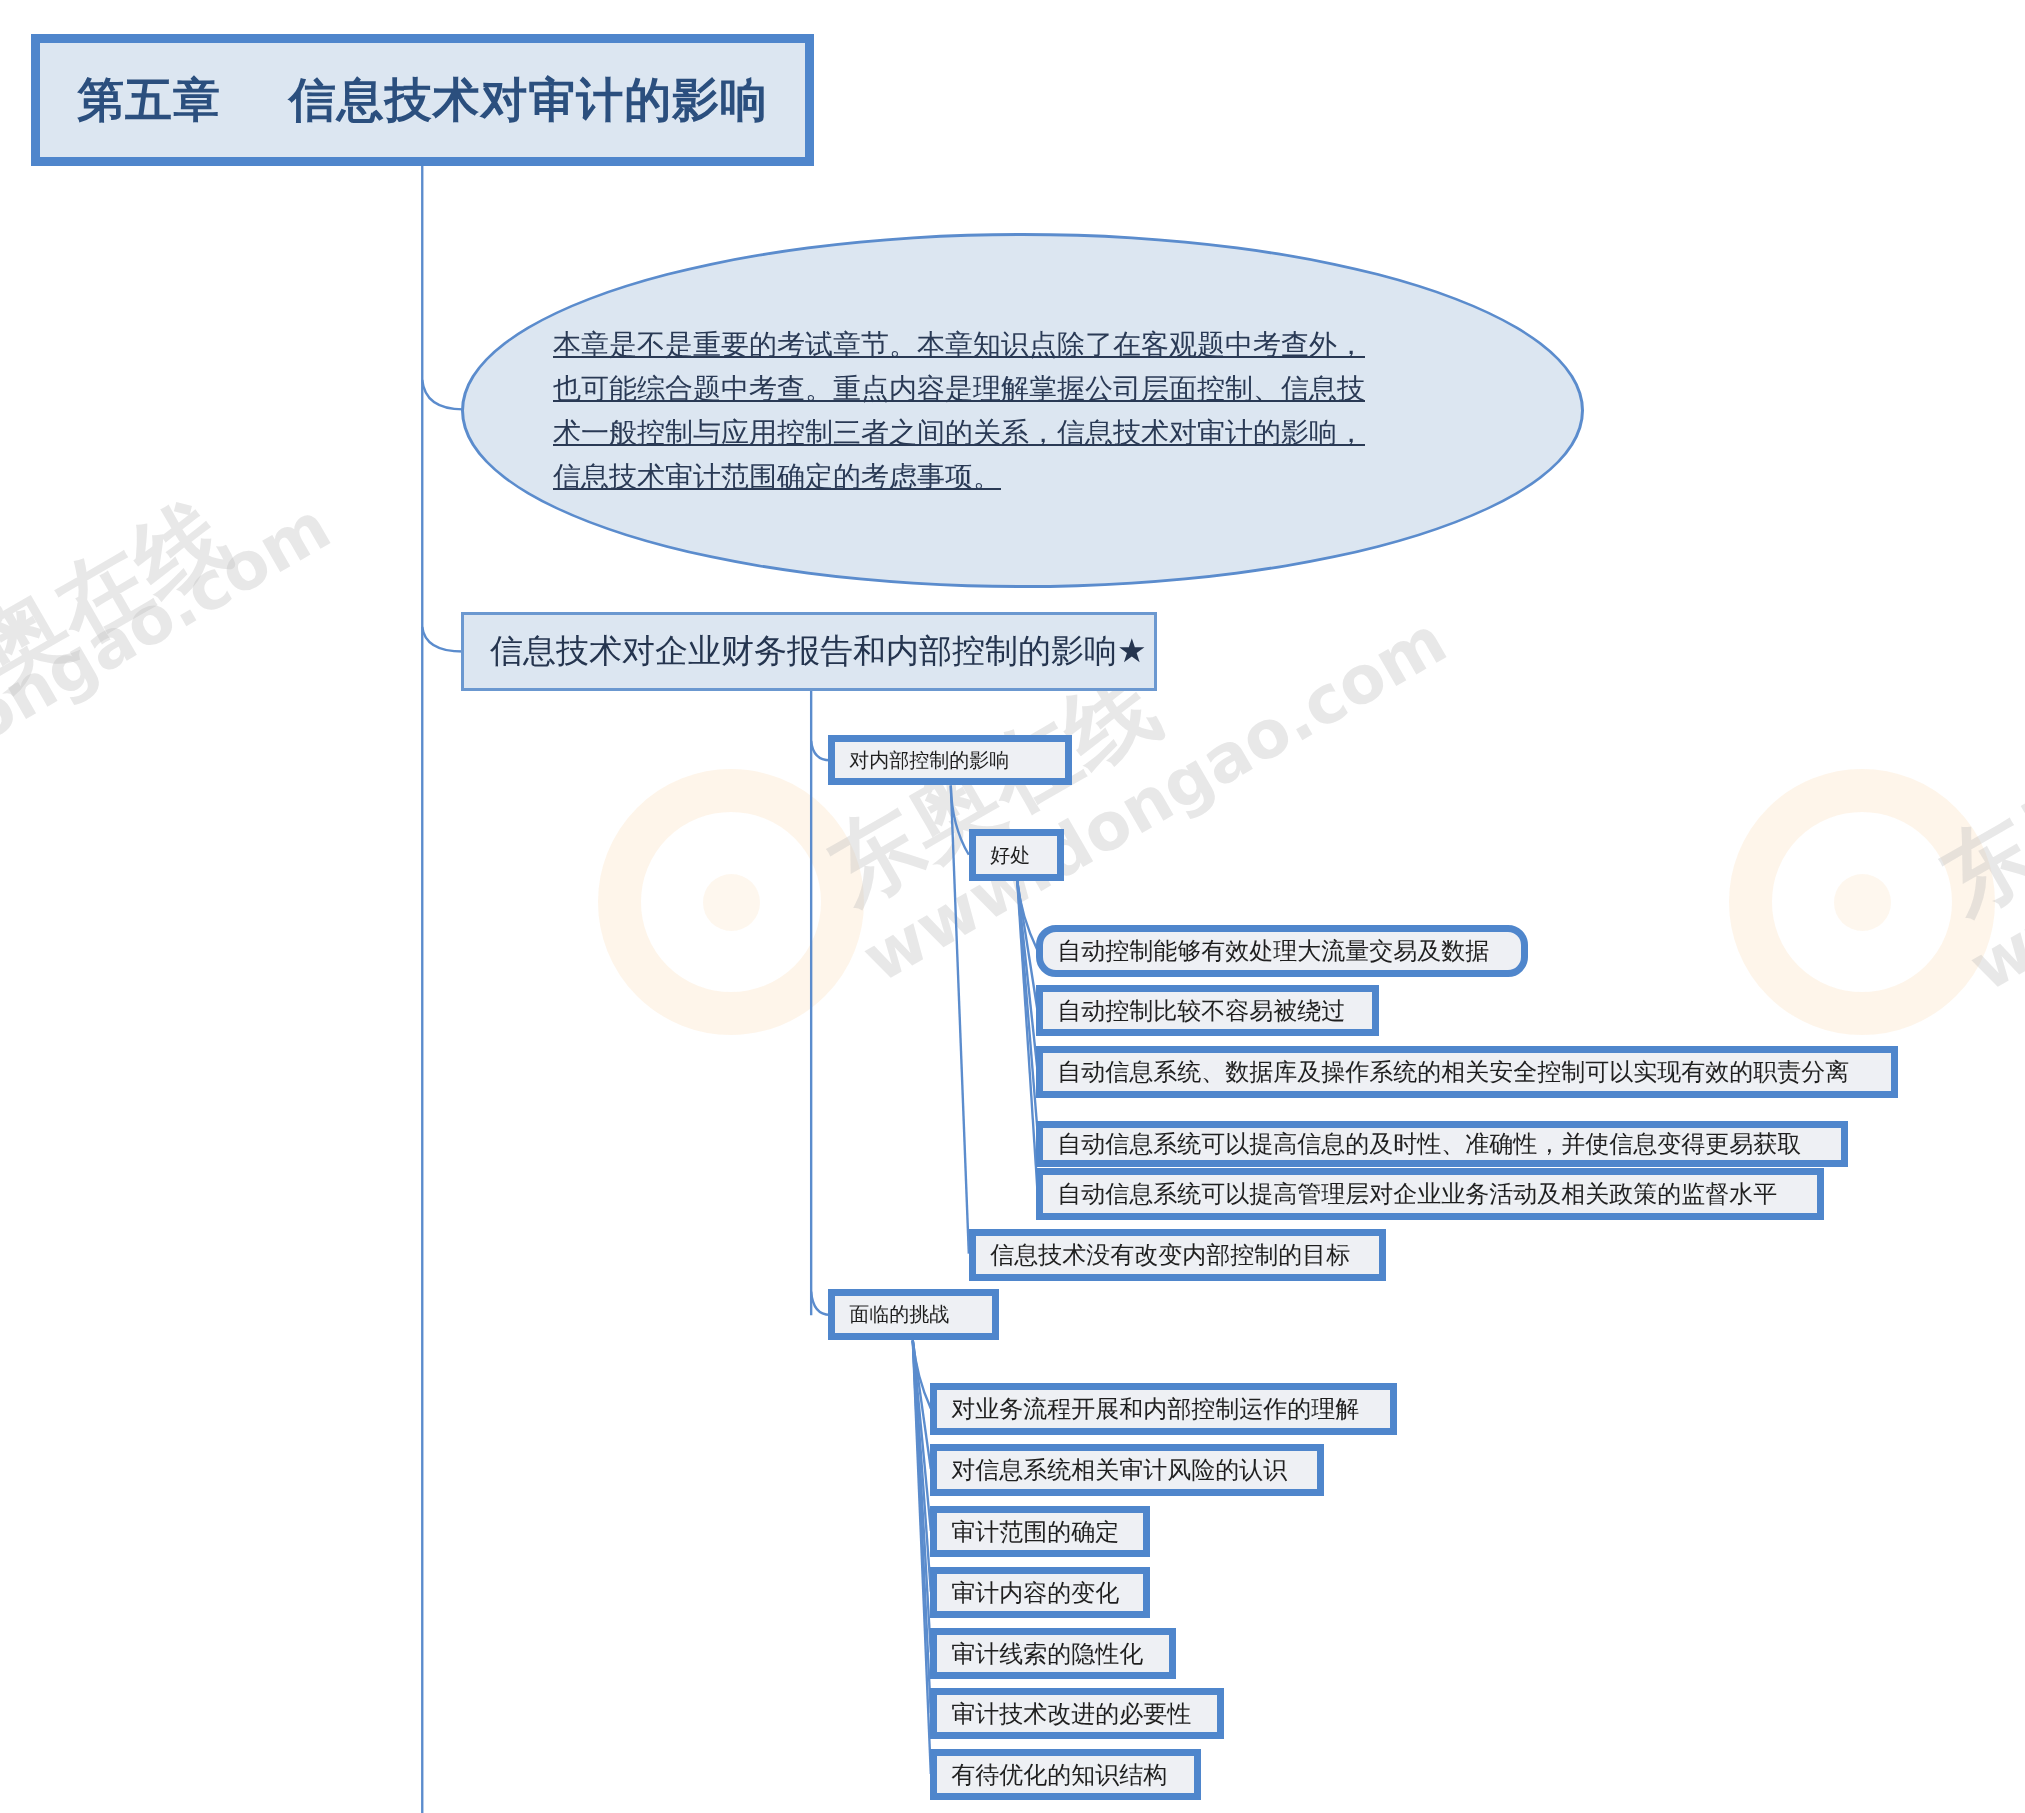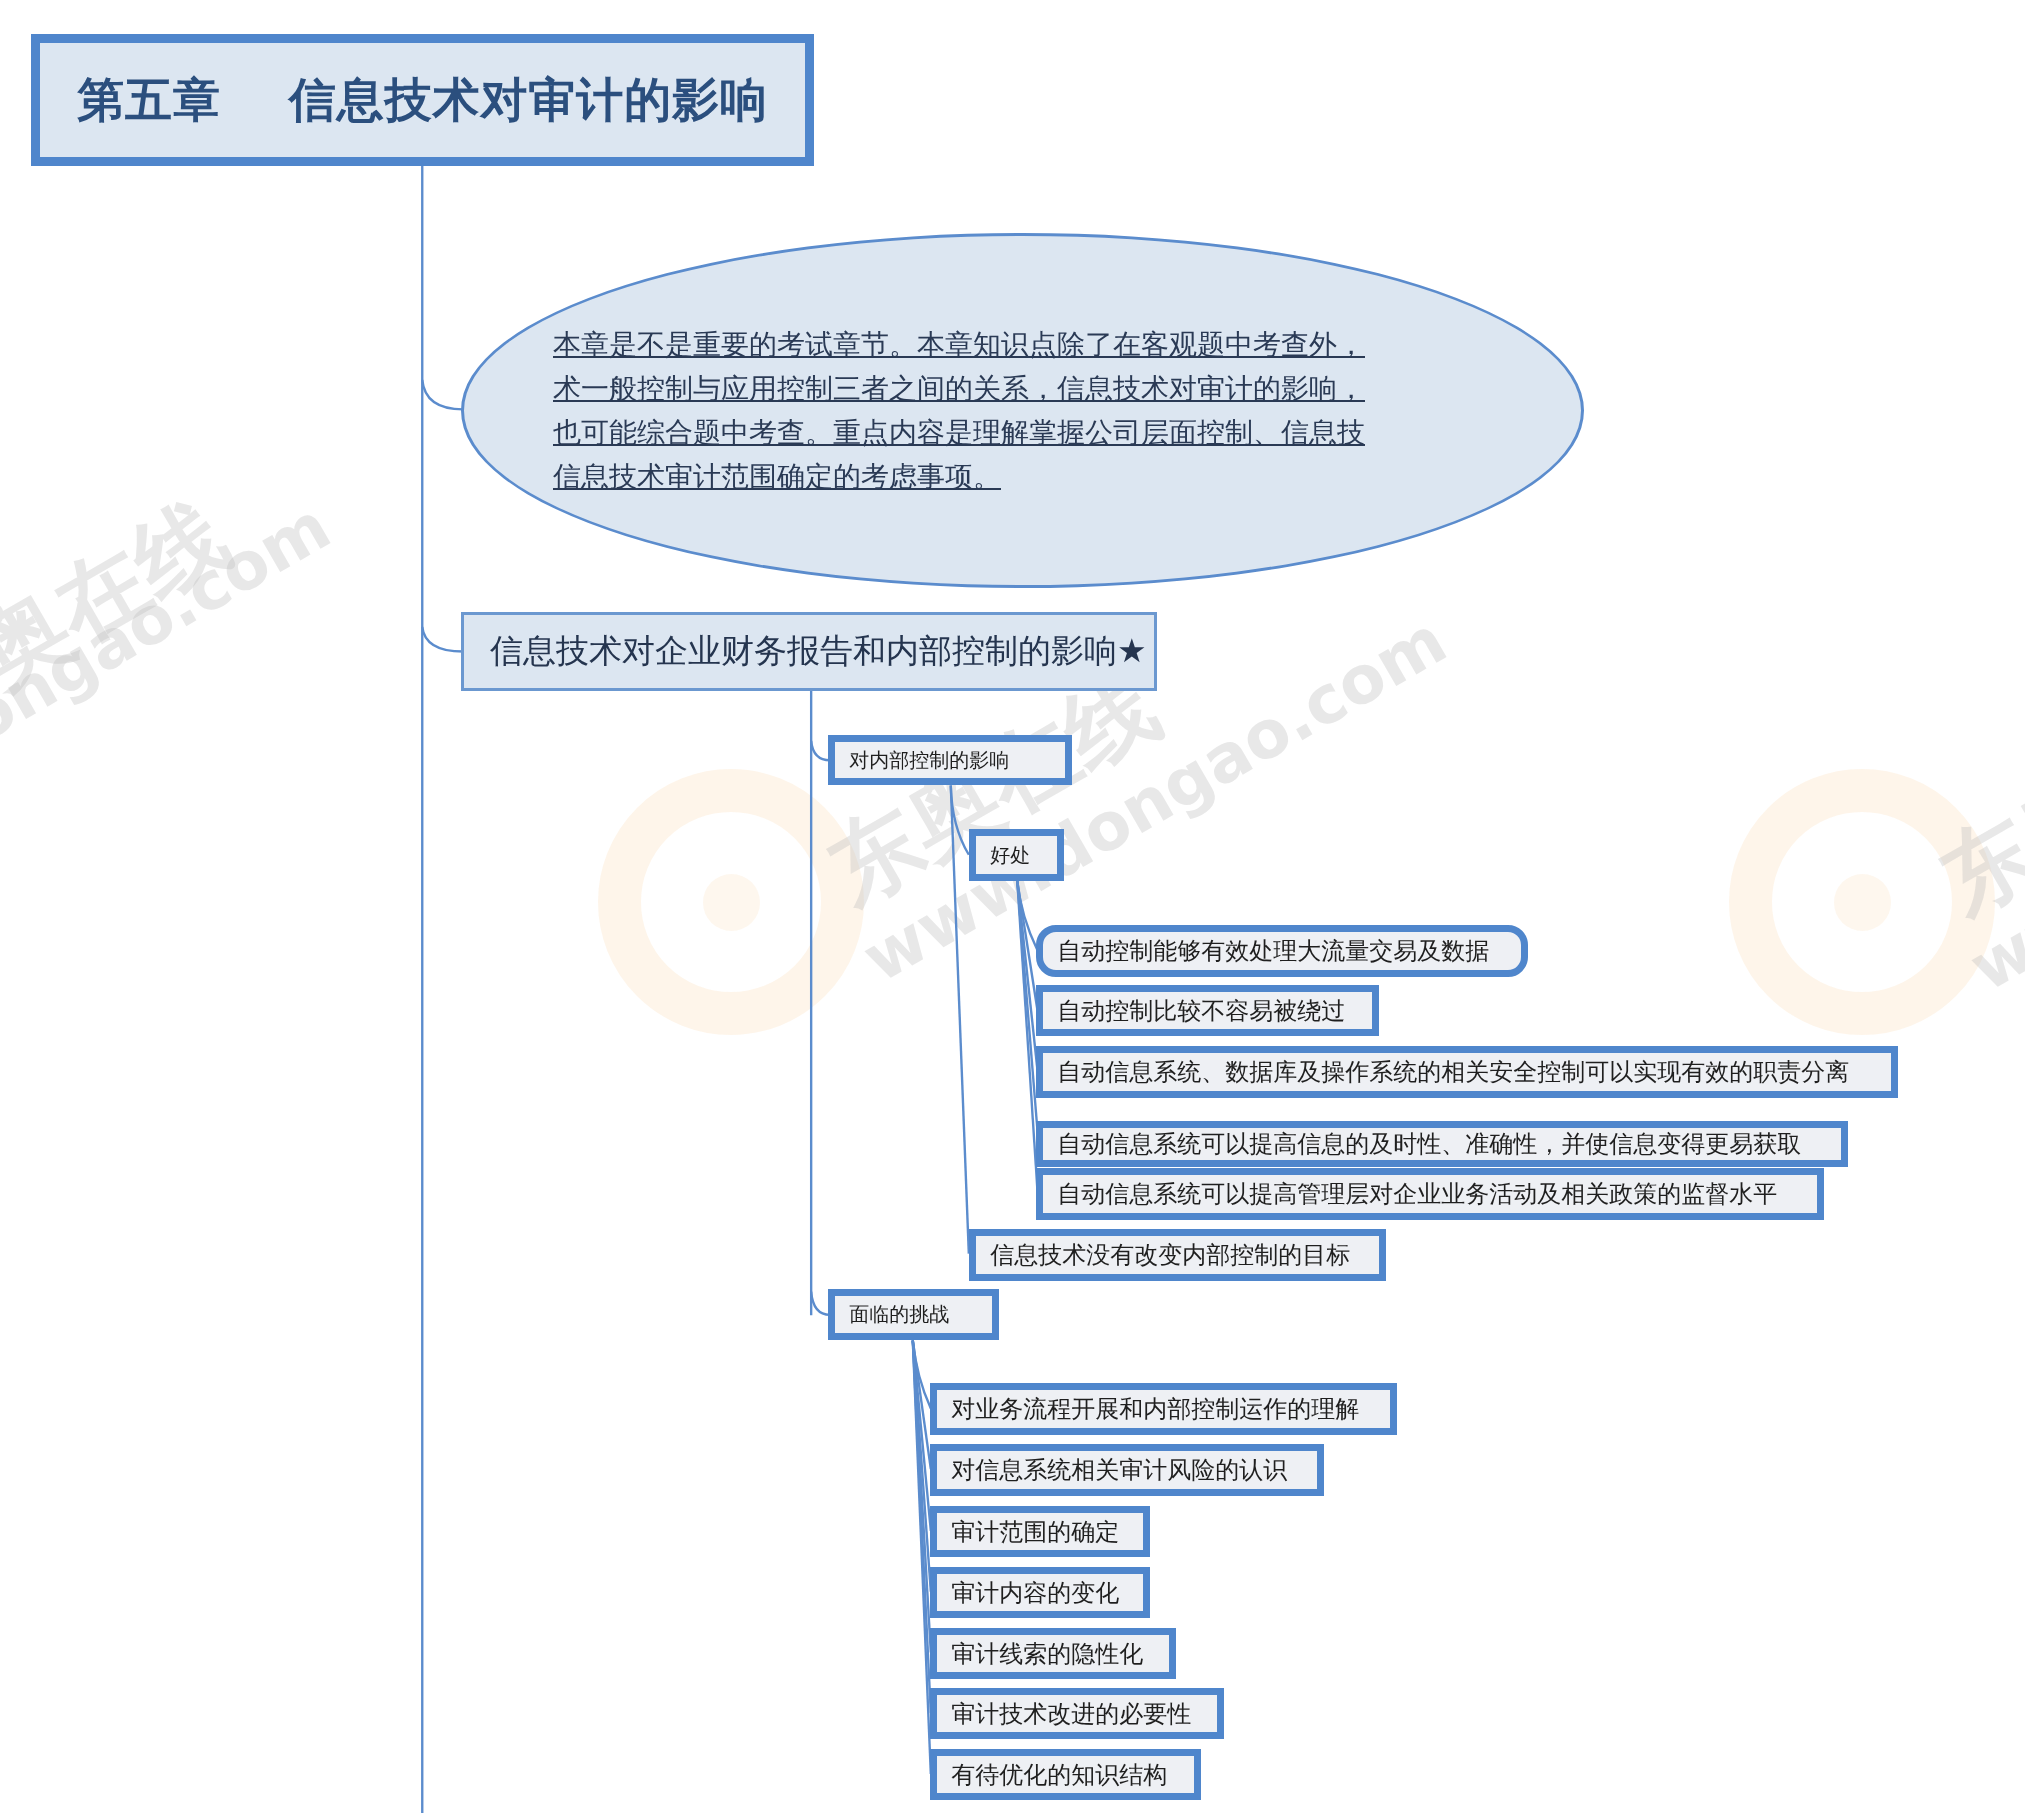--- a/index.html
+++ b/index.html
@@ -70,22 +70,22 @@
 
 <div class="node title-node" style="left:31px; top:34px; width:783px; height:132px;">
   <span>第五章</span>
   <span class="sep"></span>
   <span>信息技术对审计的影响</span>
 </div>
 
 <div class="ellipse" style="left:461px; top:233px; width:1123px; height:355px;"></div>
 <div class="ellipse-text" style="left:553px; top:323px;">
   <div>本章是不是重要的考试章节。本章知识点除了在客观题中考查外，</div>
+  <div>也可能综合题中考查。重点内容是理解掌握公司层面控制、信息技</div>
   <div>术一般控制与应用控制三者之间的关系，信息技术对审计的影响，</div>
-  <div>也可能综合题中考查。重点内容是理解掌握公司层面控制、信息技</div>
   <div>信息技术审计范围确定的考虑事项。</div>
 </div>
 
 <div class="node l1" style="left:461px; top:612px; width:696px; height:79px;">
   <span>信息技术对企业财务报告和内部控制的影响★</span>
 </div>
 
 <div class="node l2" style="left:828px; top:735px; width:244px; height:50px;">
   <span>对内部控制的影响</span>
 </div>

